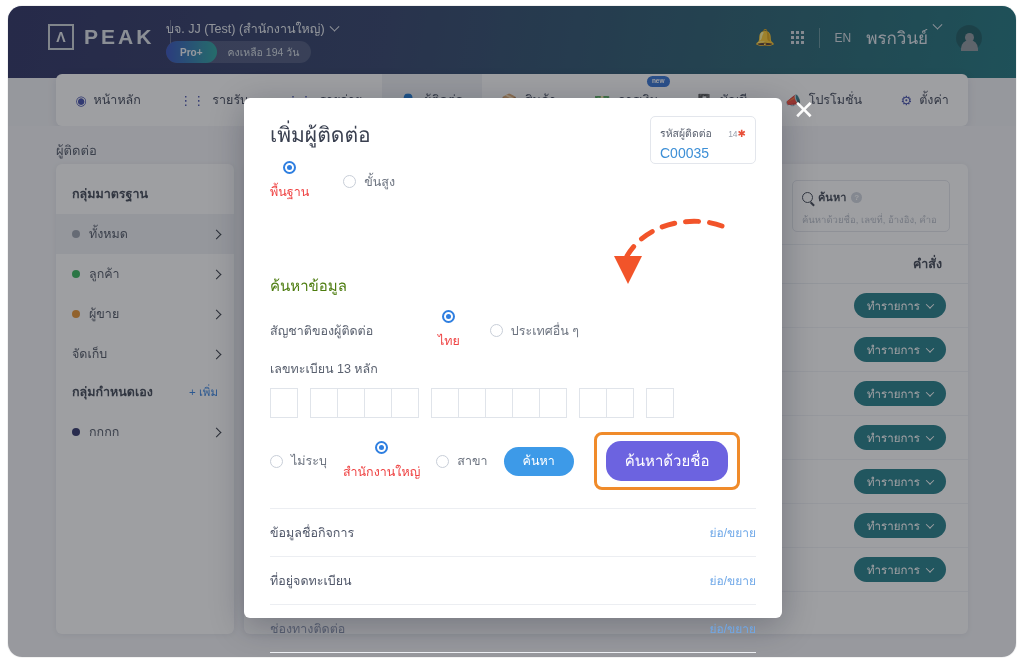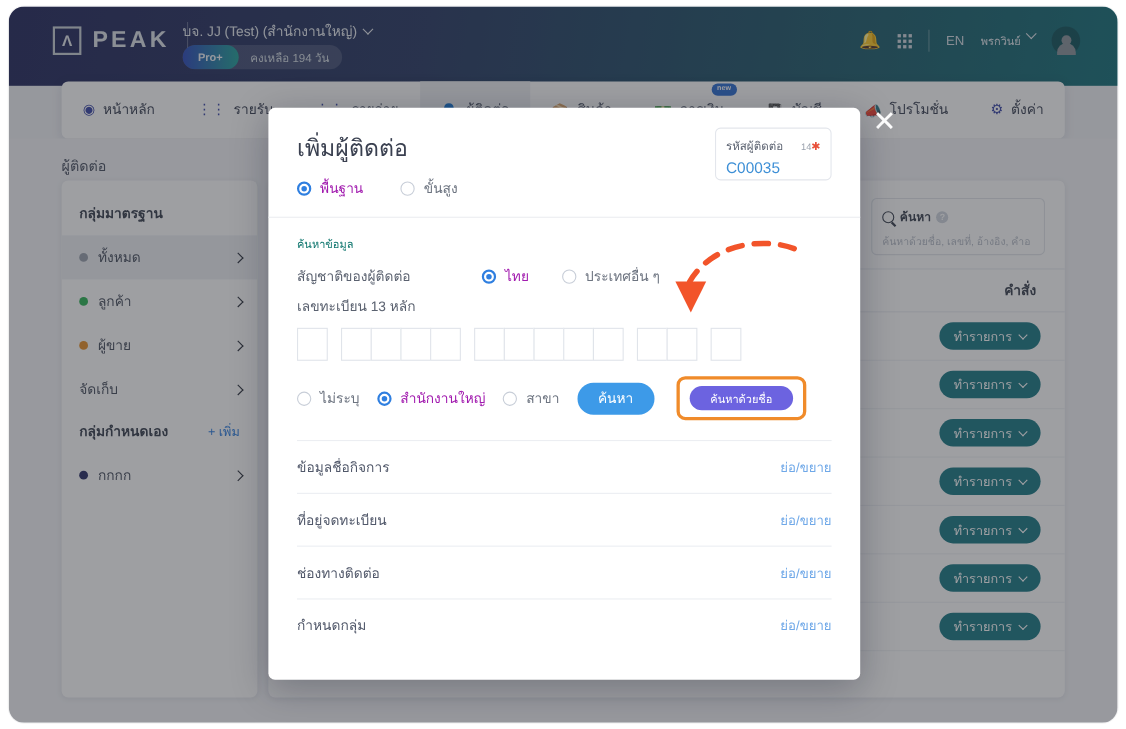--- a/index.html
+++ b/index.html
@@ -90,21 +90,21 @@
     color: #d7dee5;
   }
   .icn-bell { font-size: 16px; color: #cfd8df; }
   .icn-grid {
     display: grid; grid-template-columns: repeat(3, 3px);
     grid-template-rows: repeat(3, 3px); gap: 2px;
   }
   .icn-grid i { display:block; width:3px; height:3px; background:#cfd8df; }
   .vdiv { width: 1px; height: 20px; background: rgba(255,255,255,.3); }
   .lang { font-size: 12px; color: #d7dee5; }
-  .uname { font-size: 10px; color: #e2e8ee; display:flex; align-items:flex-start; gap:6px; }
+  .uname { font-size: 17px; color: #e2e8ee; display:flex; align-items:flex-start; gap:6px; }
   .avatar {
     width: 26px; height: 26px; border-radius: 50%;
     background: rgba(0,0,0,.22);
     display:flex; align-items:flex-end; justify-content:center;
     overflow:hidden;
   }
   .avatar .head {
     width: 9px; height: 9px; border-radius: 50%;
     background:#8a949c; position:relative; top:-9px;
   }
@@ -270,36 +270,36 @@
   .m-title { font-size: 21px; color:#3a4050; font-weight: 400; }
   .m-radios { display:flex; align-items:center; gap: 34px; margin-top: 10px; padding-bottom: 16px;}
   .radio { display:flex; align-items:center; gap: 8px; font-size:12.5px; color:#6d7480; }
   .rb {
     width: 13px; height: 13px; border-radius:50%;
     border: 1.6px solid #c8ced8; background:#fff;
     display:inline-flex; align-items:center; justify-content:center;
   }
   .rb.on { border-color:#2f7fe0; border-width:2px; }
   .rb.on::after { content:""; width:5px;height:5px;border-radius:50%;background:#2f7fe0; }
-  .radio.on { color:#a21caf; }
+  .radio.on { color:#ef4444;flex-direction:column; }
   .code-box {
     position:absolute; right: 26px; top: 18px;
     width: 106px; height: 48px;
     border: 1px solid #e3e6ec; border-radius: 5px;
     padding: 6px 9px;
   }
   .cb-top { display:flex; align-items:baseline; justify-content:space-between; }
   .cb-lbl { font-size:10.5px; color:#5b6270; }
   .cb-num { font-size:8.5px; color:#9aa1ad; }
   .cb-star { color:#e8503a; font-size:10px; }
   .cb-val { font-size:14px; color:#3d8fd6; margin-top:3px; }
   .m-divider { height:1px; background:#ebedf1; }
 
   .m-body { padding: 16px 26px 0 26px; }
-  .sec-label { font-size: 10px; color:#0f766e; margin-bottom: 12px; }
+  .sec-label { font-size: 15px; color:#4d7c0f; margin-bottom: 12px; margin-top: 40px; }
   .nat-row { display:flex; align-items:center; }
   .nat-lbl { font-size:12.5px; color:#5b6270; width: 168px; }
   .nat-opts { display:flex; align-items:center; gap: 30px; }
   .reg-lbl { font-size:12.5px; color:#5b6270; margin-top: 8px; }
 
   .digits { display:flex; align-items:center; gap: 12px; margin-top: 9px; }
   .dgroup { display:flex; }
   .dcell {
     width: 28px; height: 30px;
     border: 1px solid #e0e4ea;
@@ -319,23 +319,23 @@
   }
   .btn-byname-wrap {
     position: relative;
     padding: 6px 9px;
     border: 3px solid #f08b2a;
     border-radius: 8px;
     margin-left: 4px;
   }
   .btn-byname {
     background:#6c63e0; color:#fff;
-    border-radius: 15px; height: 22px;
+    border-radius: 15px; height: 40px;
     padding: 0 19px;
-    font-size: 10px;
+    font-size: 15px;
     display:flex; align-items:center;
   }
 
   .acc-wrap { margin-top: 18px; }
   .acc {
     height: 48px;
     border-top: 1px solid #eceef2;
     display:flex; align-items:center; justify-content:space-between;
     font-size: 12.5px; color:#51586a;
   }

